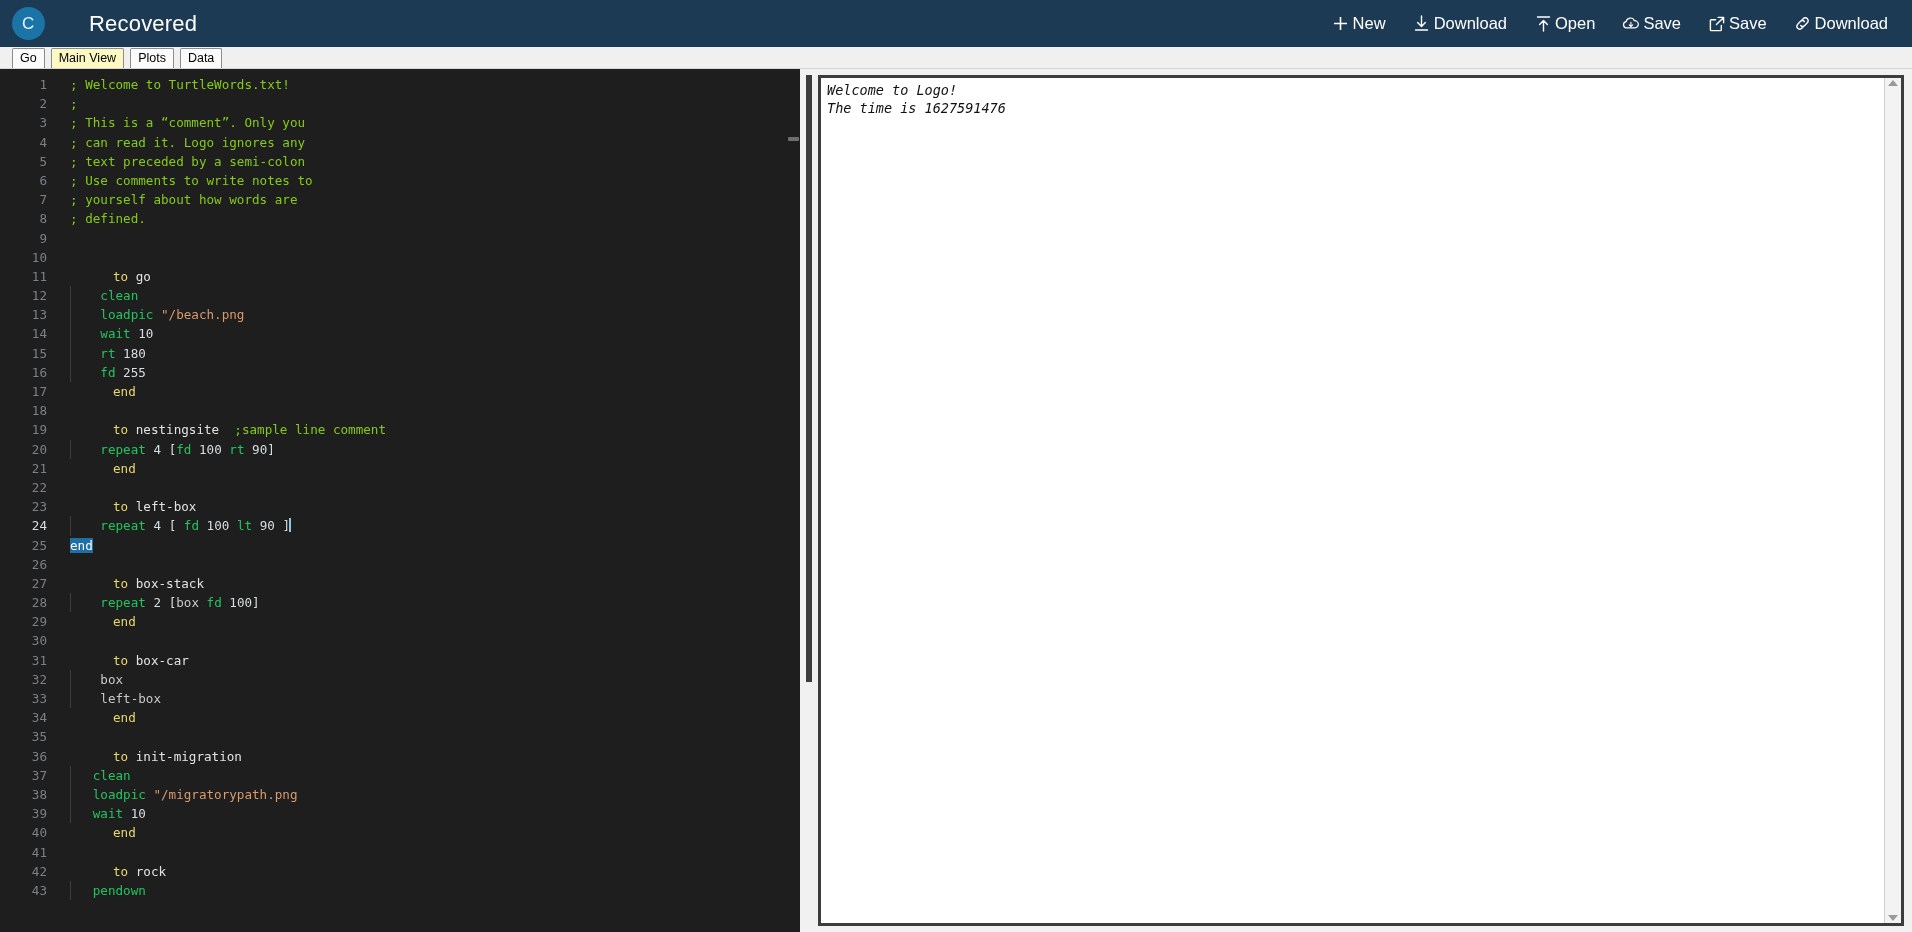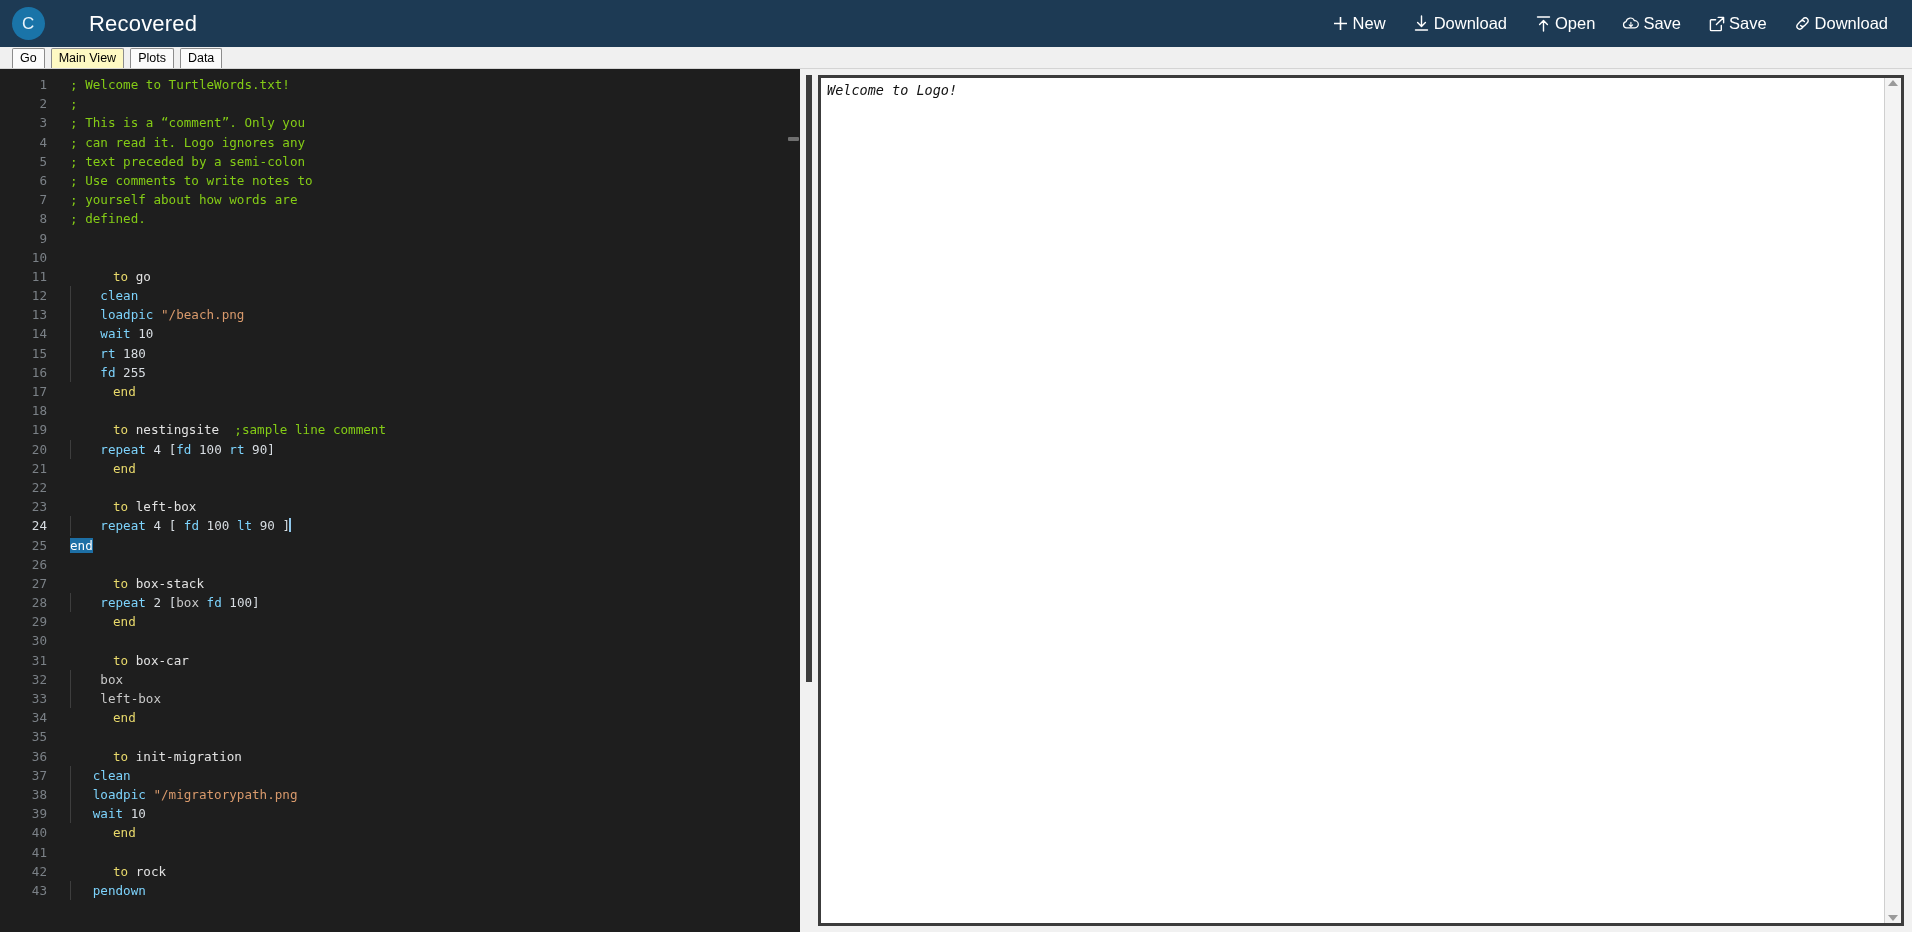--- a/index.html
+++ b/index.html
@@ -128,21 +128,21 @@
     position: relative;
     padding-left: 14px;
     color: #d4d4d4;
     white-space: pre;
   }
   #code-lines .cl { height: 19.2px; position: relative; }
 
   .tk-cmt  { color: #84cc16; }
   .tk-kw   { color: #e8d96b; margin-left: 43px; }
   .tk-name { color: #e2e2e2; }
-  .tk-cmd  { color: #7dd3fc; }
+  .tk-cmd  { color: #22c55e; }
   .tk-num  { color: #d8dde2; }
   .tk-str  { color: #d99a6c; }
   .tk-brk  { color: #d8dde2; }
   .tk-plain{ color: #c8c8c8; }
   .tk-sel  { background: #1d6fa5; color: #ffffff; }
 
   
   .guide {
     position: absolute;
     left: 0; top: 0; bottom: 0;
@@ -387,21 +387,21 @@
         <ellipse cx="20.8" cy="22.6" rx="3" ry="2.4" fill="#6cb33f" transform="rotate(-35 20.8 22.6)"></ellipse>
         <ellipse cx="13" cy="27.3" rx="2.4" ry="2.3" fill="#6cb33f"></ellipse>
         <ellipse cx="13" cy="17" rx="8.6" ry="9.2" fill="#77bd40"></ellipse>
         <path d="M13 9.2l4.3 2.6v5.1L13 19.5l-4.3-2.6v-5.1z" fill="#5d9e32" opacity=".85"></path>
         <path d="M13 11.6l2.3 1.4v2.8L13 17.2l-2.3-1.4V13z" fill="#8ccb55"></path>
         <path d="M6.2 14.4l2.4-1.6M19.8 14.4l-2.4-1.6M8.8 21.3l1.6-2.2M17.2 21.3l-1.6-2.2M13 25.9v-3.1" stroke="#4e8a28" stroke-width="1" fill="none" opacity=".7"></path>
       </svg>
     </div>
 
     <div id="console-wrap">
-      <div id="console-text"><div>Welcome to Logo!</div></div>
+      <div id="console-text"><div>Welcome to Logo!</div><div>The time is 1627591476</div></div>
       <div id="console-scroll">
         <div class="sb-arrow sb-up"></div>
         <div id="console-track"></div>
         <div class="sb-arrow sb-down"></div>
       </div>
     </div>
 
   </div>
 </div>
 

